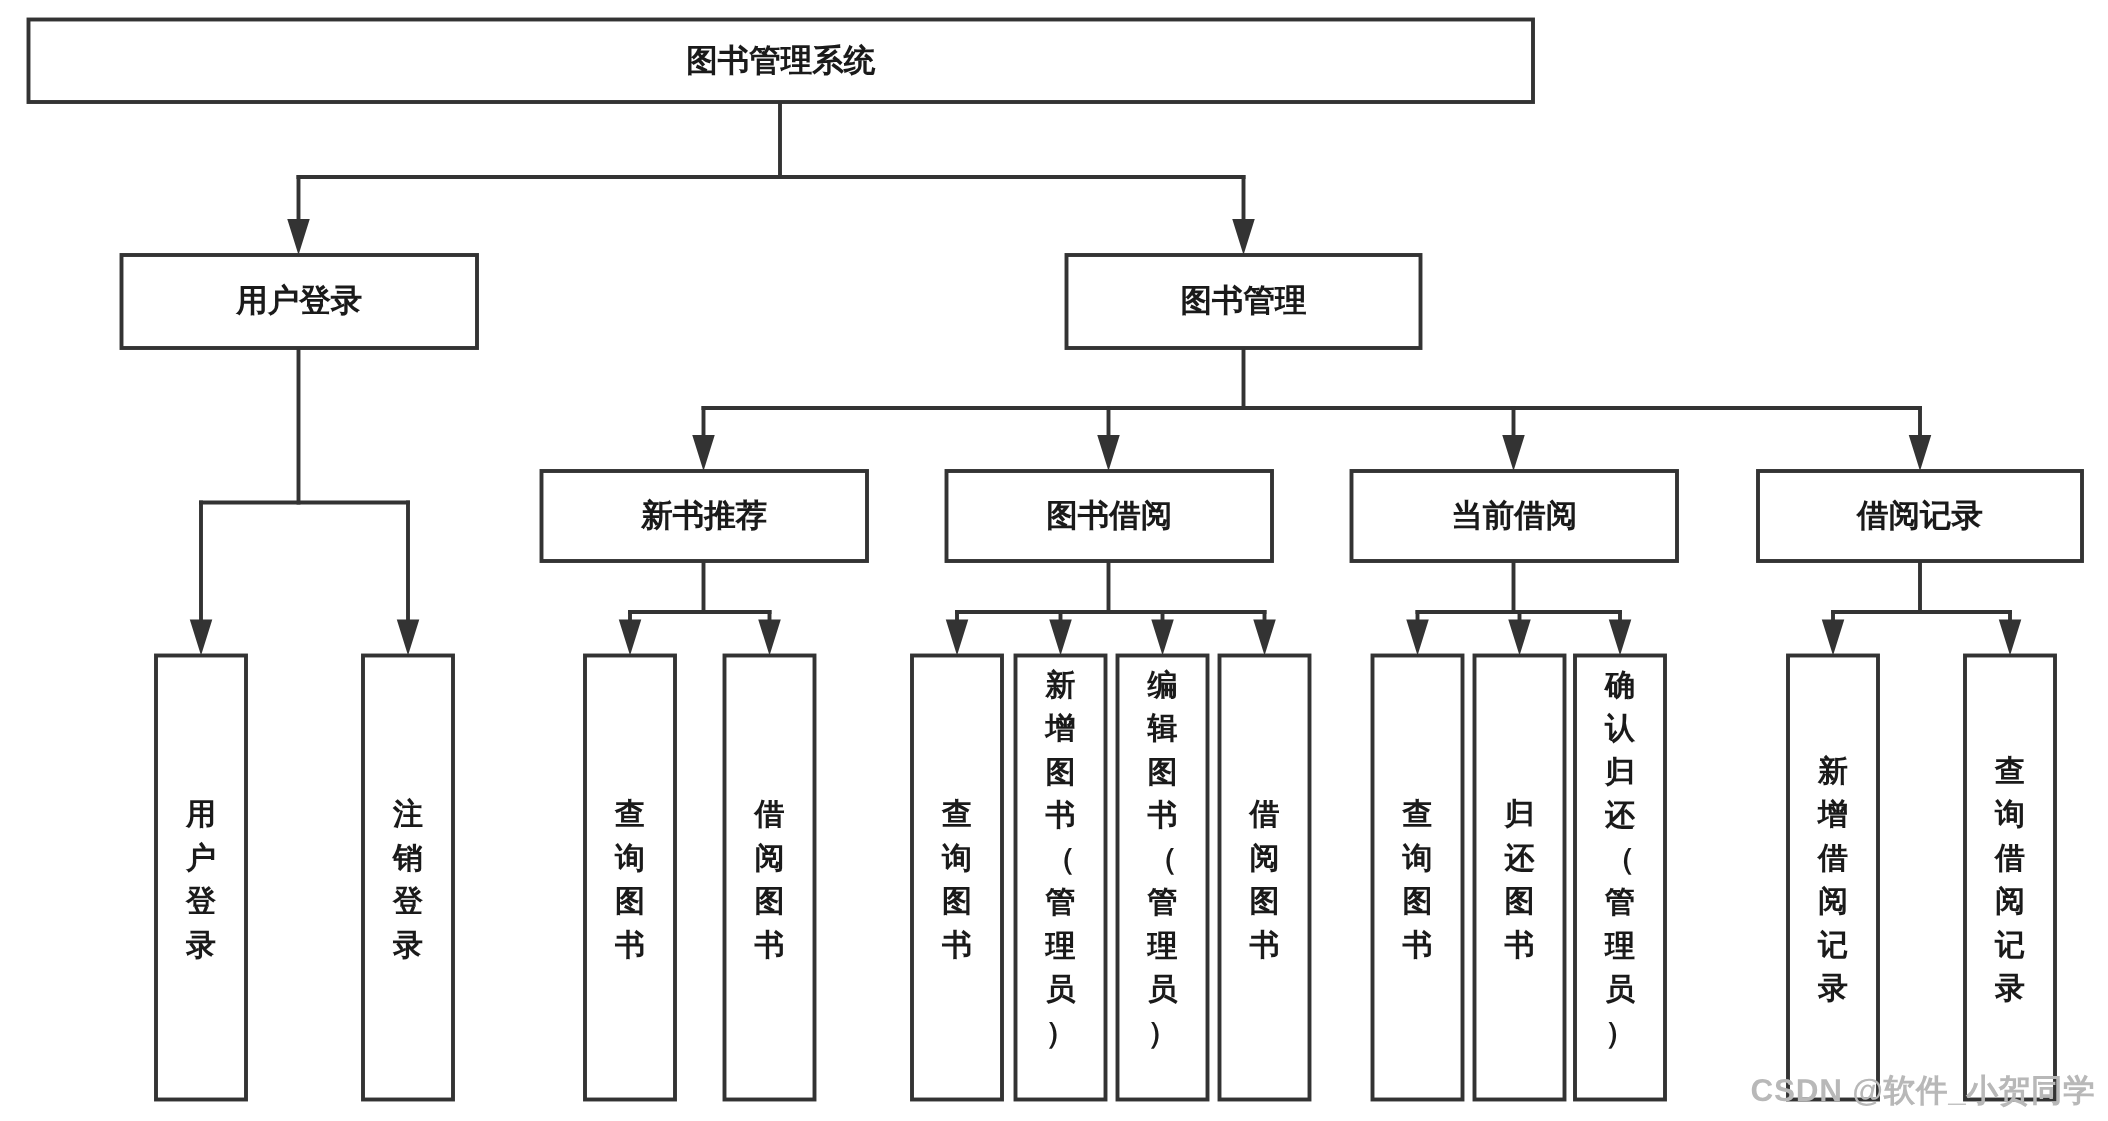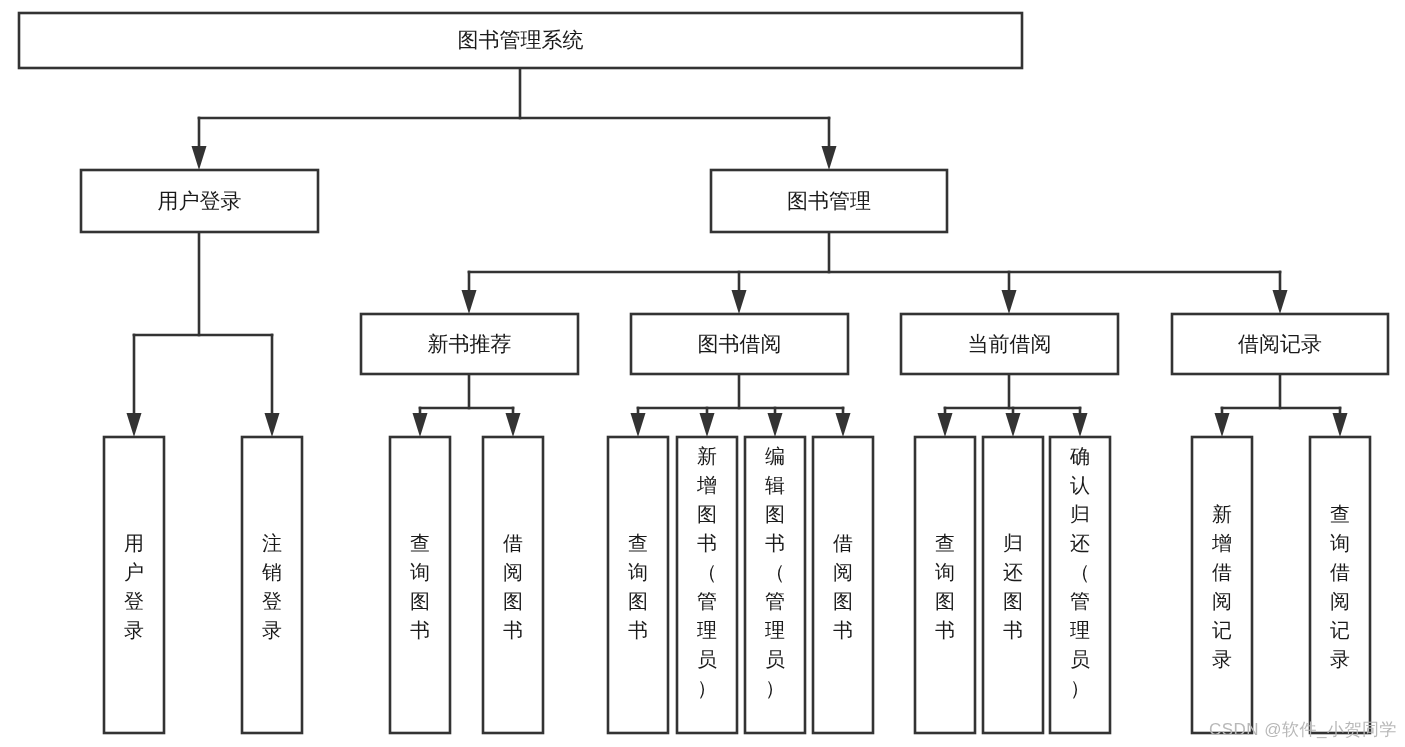--- a/index.html
+++ b/index.html
@@ -11,20 +11,21 @@
     width: 1405px;
     height: 747px;
     font-family: "Liberation Sans", "DejaVu Sans", sans-serif;
     overflow: hidden;
     position: relative;
   }
   #diagram-root {
     position: relative;
     width: 1405px;
     height: 747px;
+    font-weight: bold;
   }
   svg.diagram-canvas {
     position: absolute;
     top: 0;
     left: 0;
     width: 1405px;
     height: 747px;
     display: block;
   }
   .node-box {
@@ -53,21 +54,21 @@
     font-family: "Liberation Sans", "DejaVu Sans", sans-serif;
     font-size: 20px;
     fill: #1a1a1a;
     text-anchor: middle;
   }
   .watermark {
     position: absolute;
     right: 8px;
     bottom: 6px;
     font-family: "Liberation Sans", "DejaVu Sans", sans-serif;
-    font-size: 17px;
+    font-size: 21px;
     color: #b8b8b8;
     letter-spacing: 0.5px;
     white-space: nowrap;
     user-select: none;
   }
 </style>
 </head>
 <body>
 
 <div id="diagram-root">

